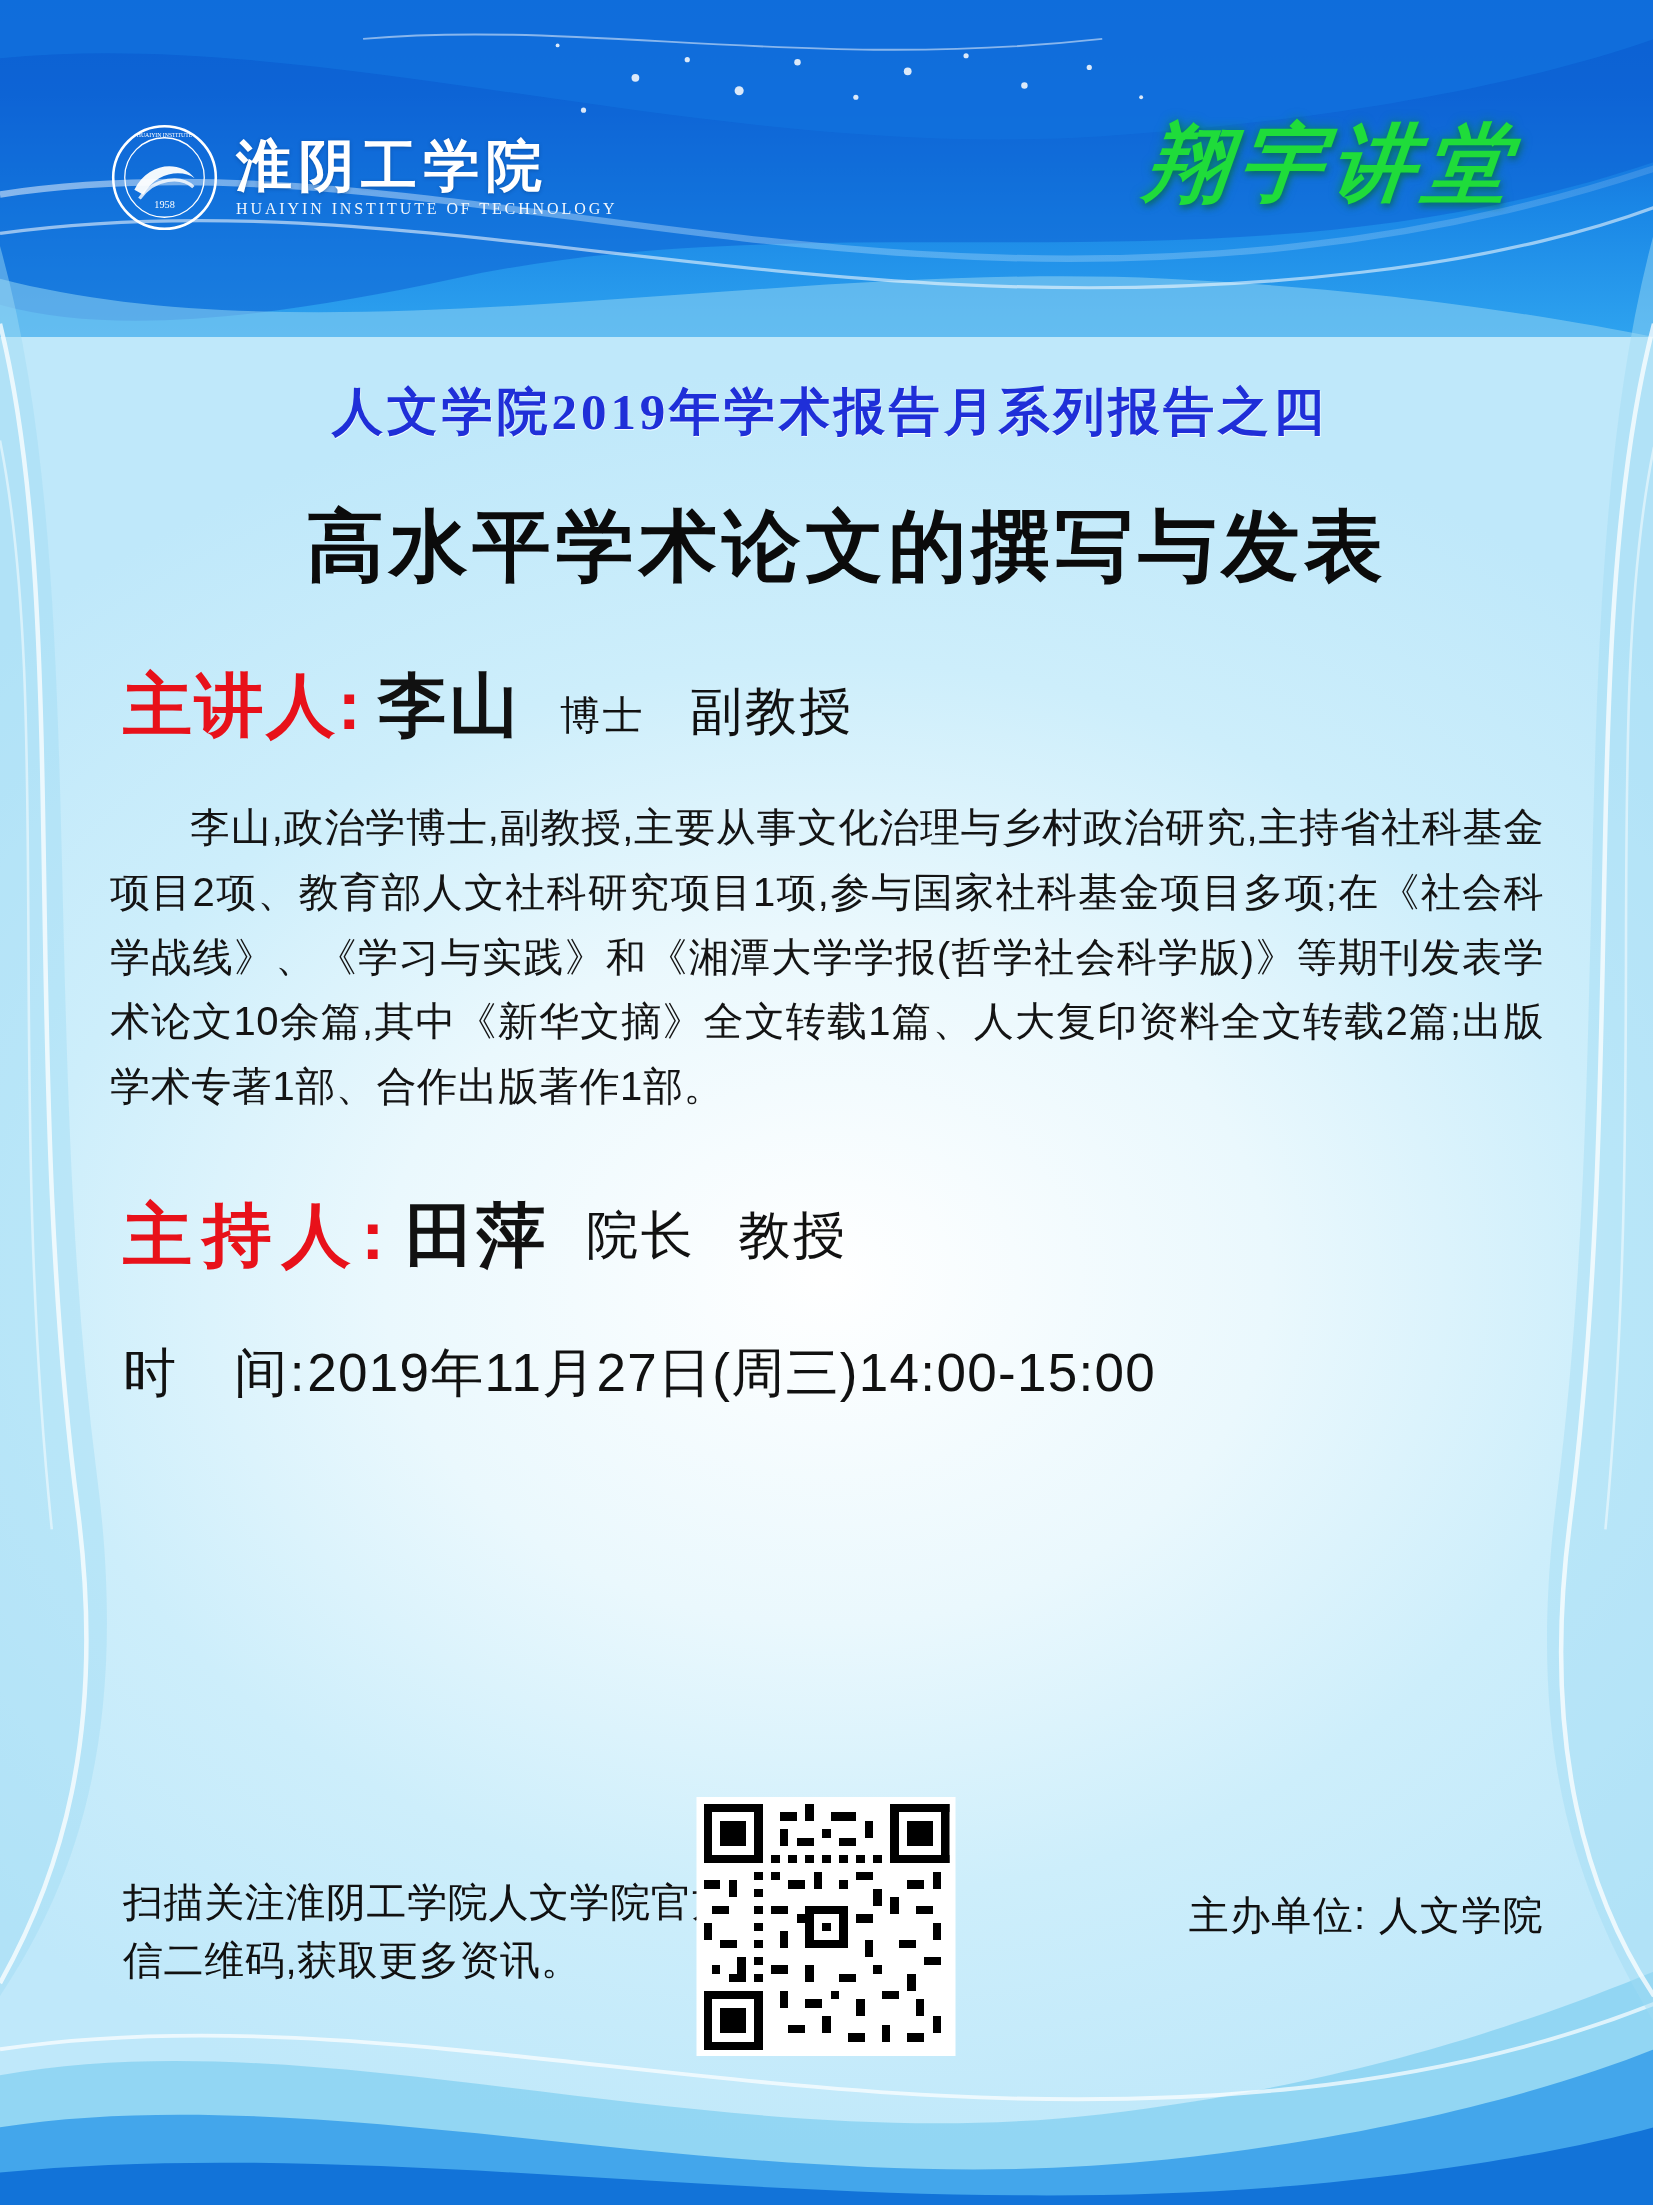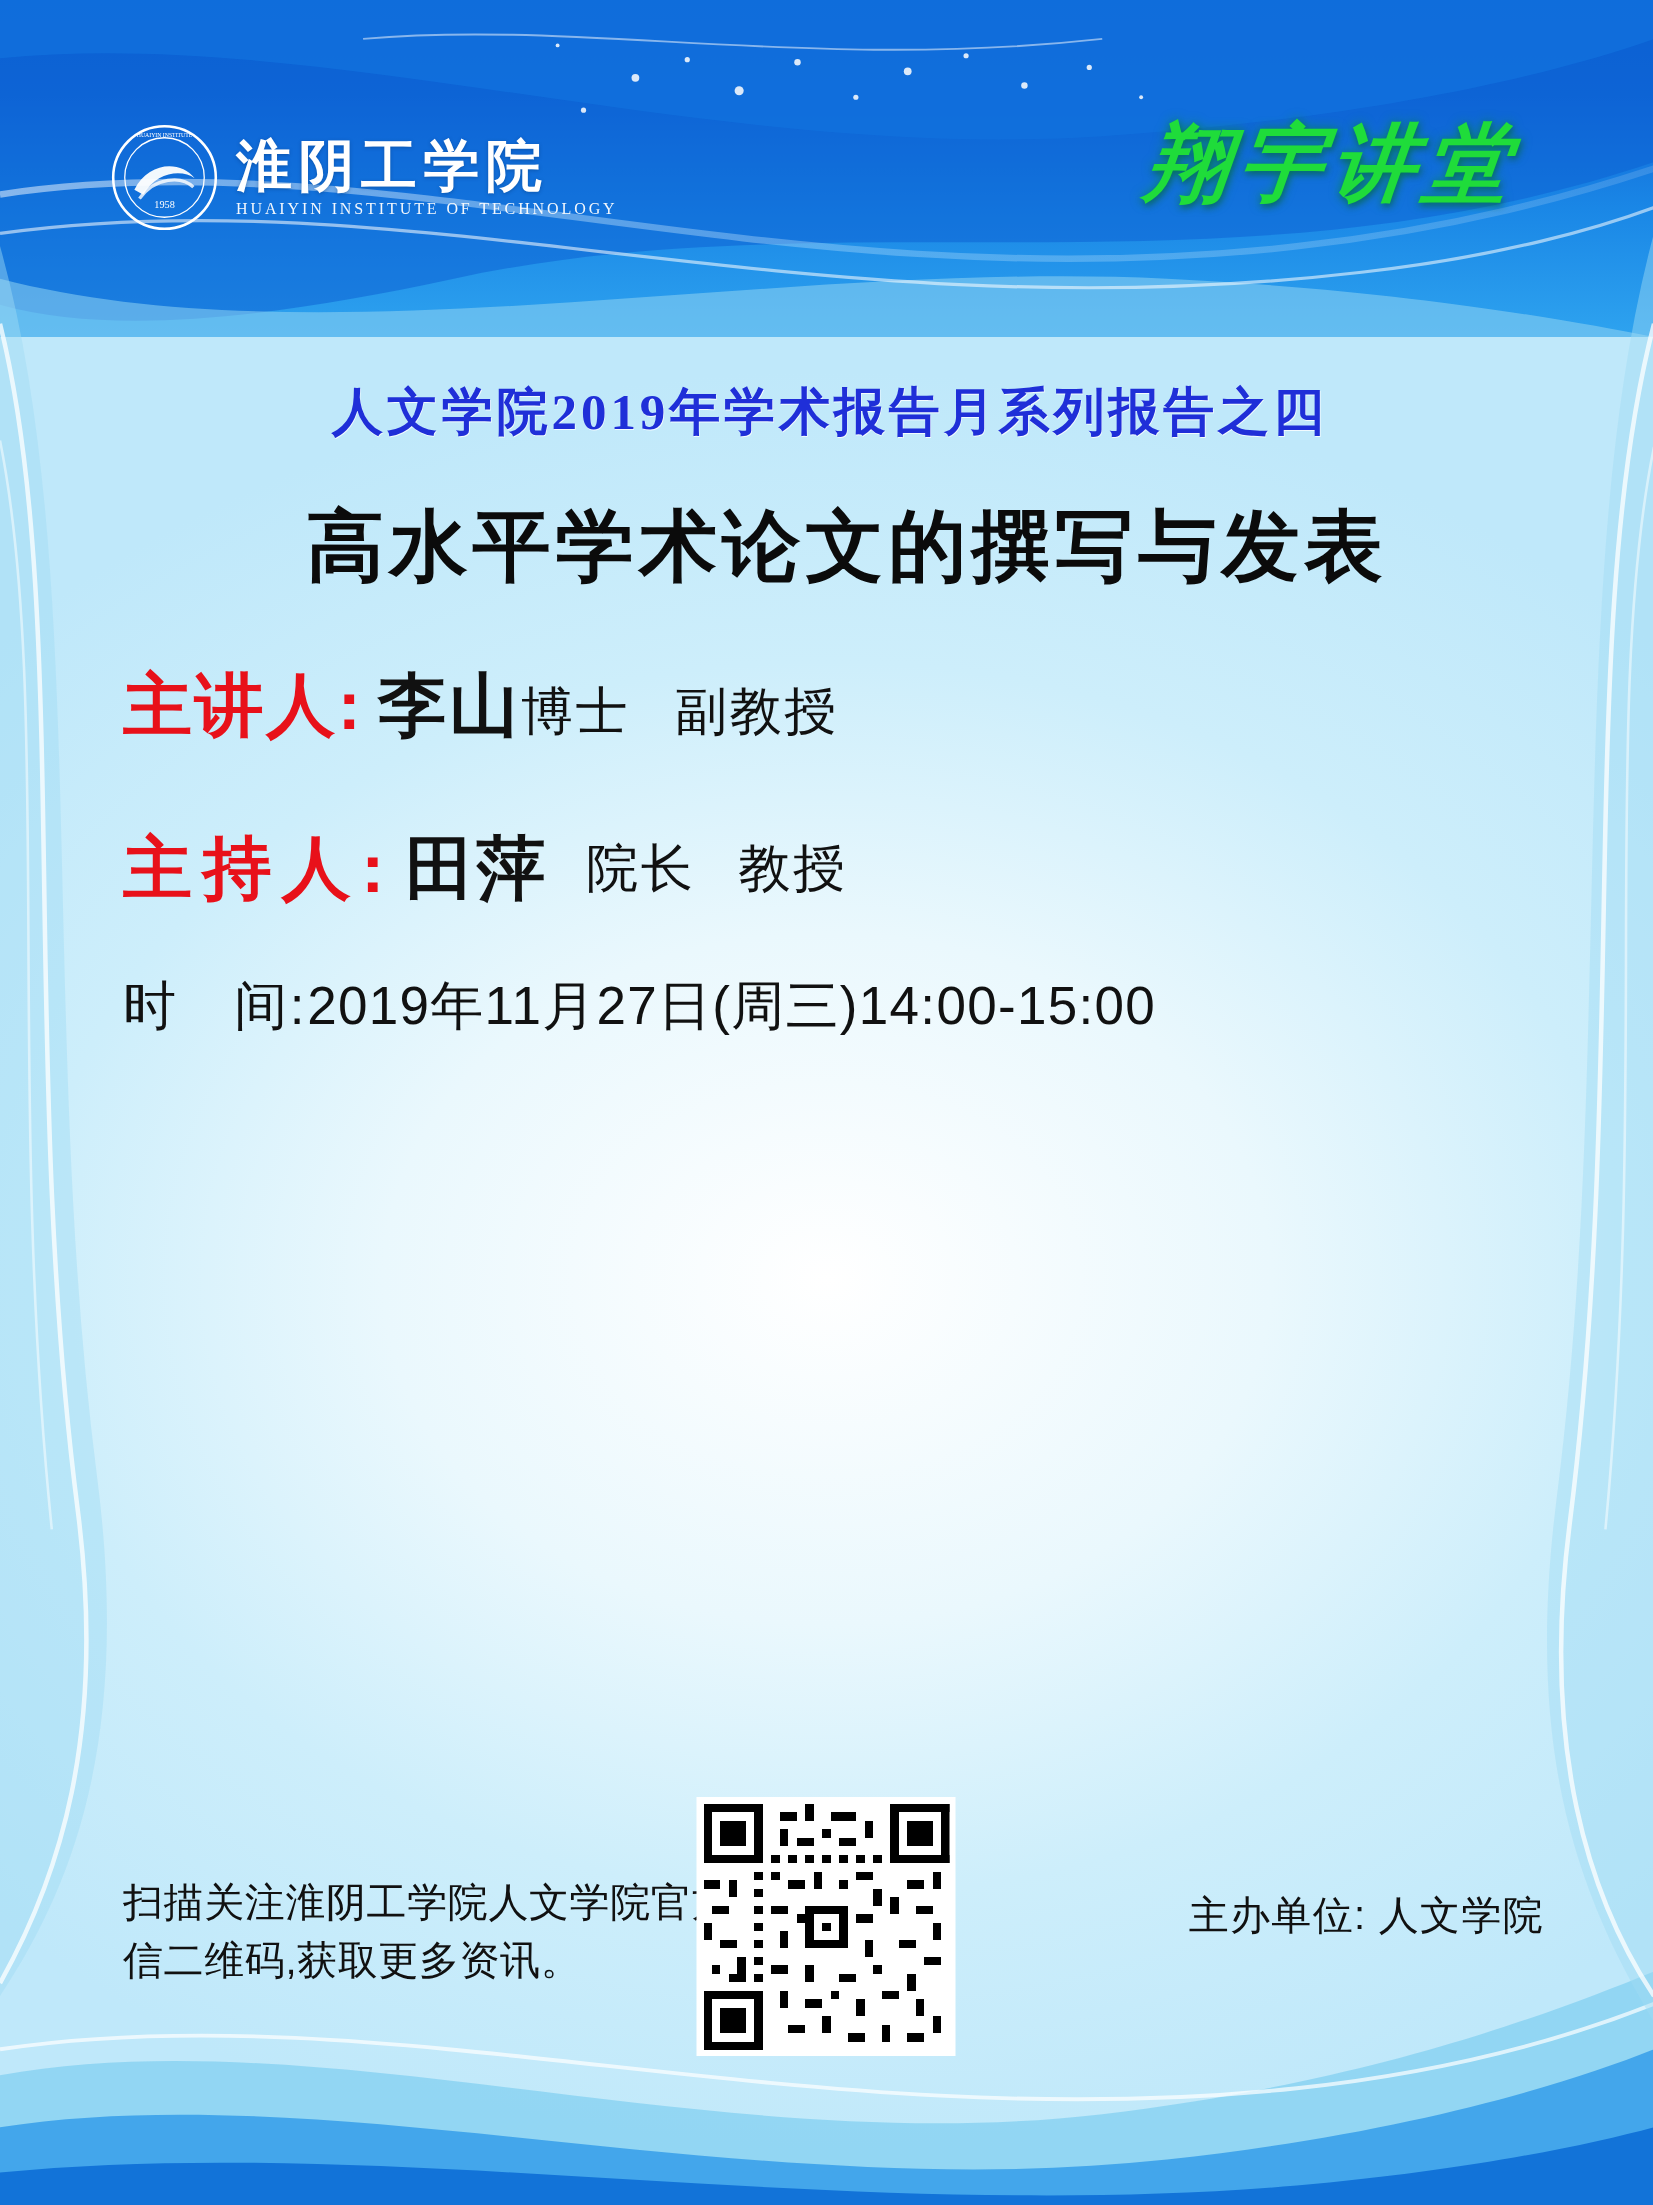--- a/index.html
+++ b/index.html
@@ -85,21 +85,21 @@
     margin:60px 0 0 123px;display:flex;align-items:baseline;
   }
   .speaker-label{
     font-size:69px;font-weight:bold;color:#e8111a;letter-spacing:2.6px;
     font-family:"Liberation Sans",sans-serif;
   }
   .speaker-name{
     font-size:69px;font-weight:bold;color:#111;margin-left:14.3px;letter-spacing:2.6px;
   }
   .speaker-title{
-    font-size:52px;color:#111;letter-spacing:2.6px;
+    font-size:40px;color:#111;margin-left:39px;letter-spacing:2.6px;
   }
   .speaker-title2{
     font-size:52px;color:#111;margin-left:45px;letter-spacing:2.6px;
   }
 
   .bio{
     margin:43px 110px 0 110px;
     font-size:40px;line-height:1.62;color:#141414;
     text-align:justify;text-indent:80px;
     letter-spacing:0.6px;
@@ -214,20 +214,21 @@
 
     <div class="main-title">高水平学术论文的撰写与发表</div>
 
     <div class="speaker-row">
       <span class="speaker-label">主讲人:</span>
       <span class="speaker-name">李山</span>
       <span class="speaker-title">博士</span>
       <span class="speaker-title2">副教授</span>
     </div>
 
+    <div class="bio">李山,政治学博士,副教授,主要从事文化治理与乡村政治研究,主持省社科基金项目2项、教育部人文社科研究项目1项,参与国家社科基金项目多项;在《社会科学战线》、《学习与实践》和《湘潭大学学报(哲学社会科学版)》等期刊发表学术论文10余篇,其中《新华文摘》全文转载1篇、人大复印资料全文转载2篇;出版学术专著1部、合作出版著作1部。</div>
 
     <div class="host-row">
       <span class="host-label">主持人:</span>
       <span class="host-name">田萍</span>
       <span class="host-title">院长</span>
       <span class="host-title2">教授</span>
     </div>
 
     <div class="info-row">
       <span class="info-label">时　间:</span>

